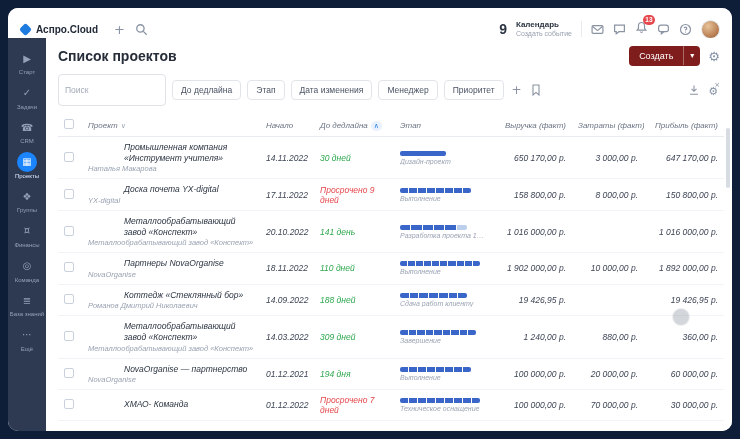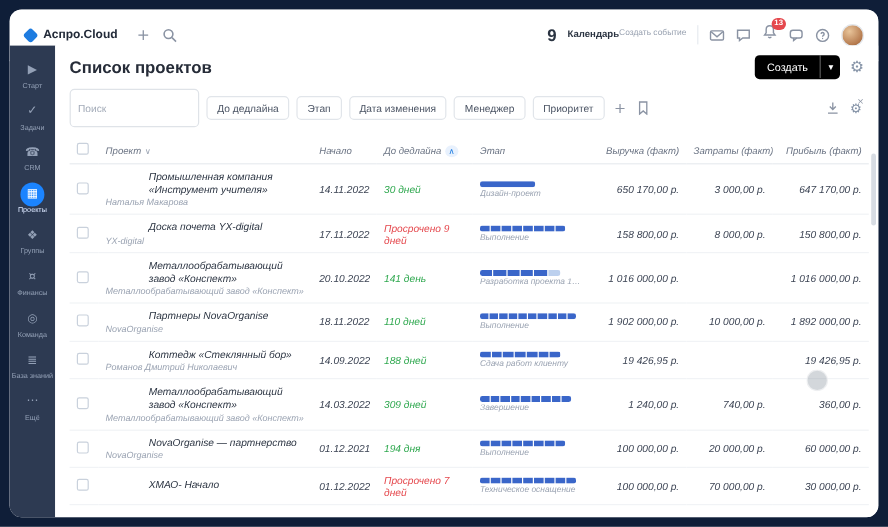--- a/index.html
+++ b/index.html
@@ -9,42 +9,42 @@
   .app { position:absolute; inset:8px; background:#fff; border-radius:10px; overflow:hidden; }
 
   
   .topbar { height:43px; display:flex; align-items:center; padding:0 12px; gap:10px; border-bottom:1px solid #edf0f4; background:#fff; }
   .logo { display:flex; align-items:center; gap:5px; font-size:10px; font-weight:bold; color:#222a38; cursor:pointer; }
   .logo-mark { width:11px; height:11px; background:#1e7ce0; border-radius:3px; transform:rotate(45deg) scale(.85); }
   .tb-plus { color:#8a93a3; font-size:13px; line-height:1; cursor:pointer; margin-left:6px; }
   .tb-ic { width:13px; height:13px; color:#8a93a3; cursor:pointer; flex:0 0 auto; }
   .tb-right { margin-left:auto; display:flex; align-items:center; gap:9px; }
   .cal-day { font-size:14px; font-weight:bold; color:#2b3442; }
-  .cal-text { display:flex; flex-direction:row; line-height:1.15; cursor:pointer; }
+  .cal-text { display:flex; flex-direction:column; line-height:1.15; cursor:pointer; }
   .cal-title { font-size:8px; font-weight:bold; color:#2b3442; }
   .cal-sub { font-size:7px; color:#98a1b0; }
   .tb-sep { width:1px; height:16px; background:#e7eaef; }
   .bell-wrap { position:relative; }
   .badge { position:absolute; top:-5px; right:-7px; background:#e5484d; color:#fff; font-size:6.5px; line-height:1; padding:1.5px 2.5px; border-radius:6px; font-weight:bold; }
   .avatar { width:19px; height:19px; border-radius:50%; background:radial-gradient(circle at 35% 30%, #e8c49a, #b57a4e 70%, #7a4c2b); border:1px solid #e3e7ec; cursor:pointer; }
 
   
   .sidebar { position:absolute; left:0; top:30px; bottom:0; width:38px; background:#2d3a52; display:flex; flex-direction:column; align-items:center; padding-top:6px; gap:2px; }
   .sb-item { width:38px; display:flex; flex-direction:column; align-items:center; gap:1px; padding:4px 0 3px; cursor:pointer; }
   .sb-icon { width:20px; height:20px; display:flex; align-items:center; justify-content:center; color:#93a0b6; font-size:10px; border-radius:50%; }
   .sb-label { font-size:6px; color:#93a0b6; text-align:center; line-height:1.1; max-width:36px; }
   .sb-item.active .sb-icon { background:#1b84ff; color:#fff; }
   .sb-item.active .sb-label { color:#dbe7ff; }
 
   
   .main { position:absolute; left:38px; right:0; top:30px; bottom:0; background:#fff; padding:8px 12px 0; overflow:hidden; }
   .page-head { display:flex; align-items:center; }
   .page-title { font-size:14px; font-weight:bold; color:#262c38; }
   .head-actions { margin-left:auto; display:flex; align-items:center; gap:8px; }
-  .btn-create { display:flex; align-items:flex-start; background:#000000; color:#fff; border-radius:4px; font-size:9px; cursor:pointer; overflow:hidden; }
+  .btn-create { display:flex; align-items:flex-start; background:#7f1d1d; color:#fff; border-radius:4px; font-size:9px; cursor:pointer; overflow:hidden; }
   .btn-create .lbl { padding:5px 10px; }
   .btn-create .chev { padding:5px 6px; border-left:1px solid rgba(255,255,255,.35); font-size:8px; display:flex; align-items:center; }
   .gear { font-size:13px; color:#8492a6; cursor:pointer; }
 
   
   .tabs { display:flex; gap:16px; margin-top:8px; border-bottom:1px solid #e8ebef; }
   .tab { font-size:9px; color:#6b7484; padding:4px 1px 6px; cursor:pointer; border-bottom:2px solid transparent; }
   .tab.active { color:#1e7ce0; border-bottom-color:#1e7ce0; font-weight:bold; }
 
   
@@ -367,21 +367,21 @@
                   <div class="seg"></div>
                   <div class="seg"></div>
                   <div class="seg"></div>
                   <div class="seg"></div>
                   <div class="seg"></div>
                   <div class="seg"></div>
                 </div>
       <div class="stage-label">Завершение</div>
     </td>
     <td class="money ar">1 240,00 р.</td>
-    <td class="money ar">740,00 р.</td>
+    <td class="money ar">880,00 р.</td>
     <td class="money ar">360,00 р.</td>
   </tr>
             <tr>
     <td><span class="cb"></span></td>
     <td>
       <div class="pname">NovaOrganise — партнерство</div>
       <div class="psub">NovaOrganise</div>
     </td>
     <td>01.12.2021</td>
     <td class="dl-ok">194 дня</td>
@@ -398,21 +398,21 @@
                 </div>
       <div class="stage-label">Выполнение</div>
     </td>
     <td class="money ar">100 000,00 р.</td>
     <td class="money ar">20 000,00 р.</td>
     <td class="money ar">60 000,00 р.</td>
   </tr>
             <tr>
     <td><span class="cb"></span></td>
     <td>
-      <div class="pname">ХМАО- Начало</div>
+      <div class="pname">ХМАО- Команда</div>
       <div class="psub"></div>
     </td>
     <td>01.12.2022</td>
     <td class="dl-over">Просрочено 7 дней</td>
     <td>
       <div class="segs" style="width: 95%;">
                   <div class="seg"></div>
                   <div class="seg"></div>
                   <div class="seg"></div>
                   <div class="seg"></div>

